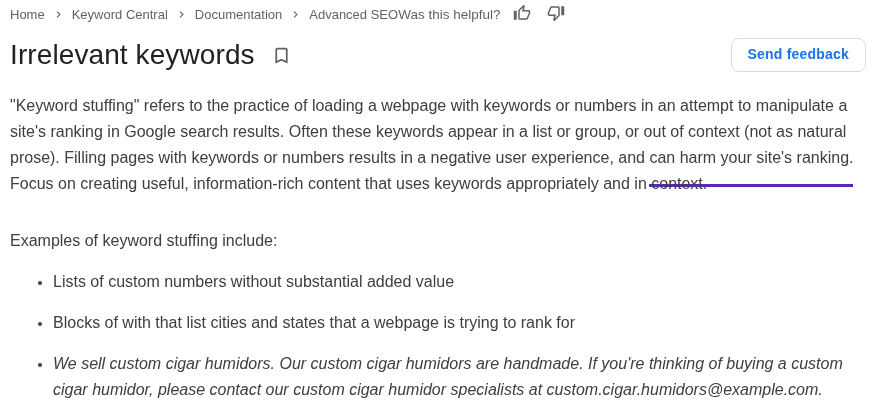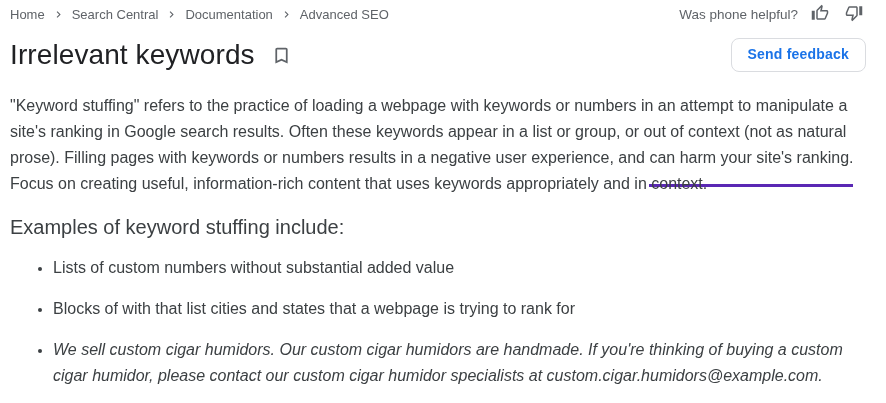--- a/index.html
+++ b/index.html
@@ -7,21 +7,21 @@
   body {
     width: 886px; height: 403px;
     font-family: "Liberation Sans", sans-serif;
     color: #3c4043;
     overflow: hidden;
   }
   .page { padding: 3px 20px 0 10px; }
 
   
   .top-row {
-    display: flex; justify-content: space-between; align-items: center;
+    display: flex; align-items: center;
     height: 22px;
   }
   .breadcrumb { display: flex; align-items: center; gap: 7px; font-size: 13px; color: #5f6368; }
   .crumb { cursor: pointer; white-space: nowrap; }
   .sep-icon { display: inline-flex; align-items: center; }
   .sep-icon svg { display: block; }
   .helpful { display: flex; align-items: center; gap: 10px; font-size: 13.5px; color: #5f6368; }
   .icon-btn {
     display: inline-flex; align-items: center; justify-content: center;
     width: 24px; height: 24px; border: none; background: transparent; padding: 0; cursor: pointer;
@@ -44,56 +44,56 @@
     border: 1px solid #dadce0; border-radius: 8px;
     padding: 7px 16px 9px; cursor: pointer;
   }
 
   
   .intro { margin: 21px 0 0; font-size: 16px; line-height: 26px; color: #3c4043; }
   .annotated {
     border-bottom: 3px solid #5a28b4;
     padding-bottom: 18px;
   }
-  .examples-heading { margin: 17px 0 0; font-size: 20px; line-height: 26px; color: #3c4043; }
+  .examples-heading { margin: 31px 0 0; font-size: 16px; line-height: 26px; color: #3c4043; }
   ul.examples { margin: 13px 0 0; padding: 0 0 0 43px; }
   ul.examples li { margin-top: 15px; font-size: 16px; line-height: 26px; color: #3c4043; }
   ul.examples li::marker { color: #3c4043; font-size: 14px; }
   .example-quote { font-style: italic; color: #3c4043; }
 </style>
 </head>
 <body>
 
 <div class="page">
 
   <div class="top-row">
     <nav class="breadcrumb">
       <span class="crumb">Home</span>
       <span class="sep-icon">
         <svg width="13" height="13" viewBox="0 0 24 24">
             <path d="M10 6L8.59 7.41 13.17 12l-4.58 4.59L10 18l6-6z" fill="#5f6368"></path>
           </svg>
       </span>
-      <span class="crumb">Search Central</span>
+      <span class="crumb">Keyword Central</span>
       <span class="sep-icon">
         <svg width="13" height="13" viewBox="0 0 24 24">
             <path d="M10 6L8.59 7.41 13.17 12l-4.58 4.59L10 18l6-6z" fill="#5f6368"></path>
           </svg>
       </span>
       <span class="crumb">Documentation</span>
       <span class="sep-icon">
         <svg width="13" height="13" viewBox="0 0 24 24">
             <path d="M10 6L8.59 7.41 13.17 12l-4.58 4.59L10 18l6-6z" fill="#5f6368"></path>
           </svg>
       </span>
       <span class="crumb">Advanced SEO</span>
     </nav>
 
     <div class="helpful">
-      <span>Was phone helpful?</span>
+      <span>Was this helpful?</span>
       <button class="icon-btn">
         <span>
           <svg width="18" height="18" viewBox="0 0 24 24">
               <path d="M1 21h4V9H1v12zM23 10c0-1.1-.9-2-2-2h-6.31l.95-4.57.03-.32c0-.41-.17-.79-.44-1.06L14.17 1 7.59 7.59C7.22 7.95 7 8.45 7 9v10c0 1.1.9 2 2 2h9c.83 0 1.54-.5 1.84-1.22l3.02-7.05c.09-.23.14-.47.14-.73v-2zm-2 2l-3 7H9V9l4.34-4.34L12 10h9v2z" fill="#5f6368"></path>
             </svg>
         </span>
       </button>
       <button class="icon-btn">
         <span>
           <svg width="18" height="18" viewBox="0 0 24 24">

